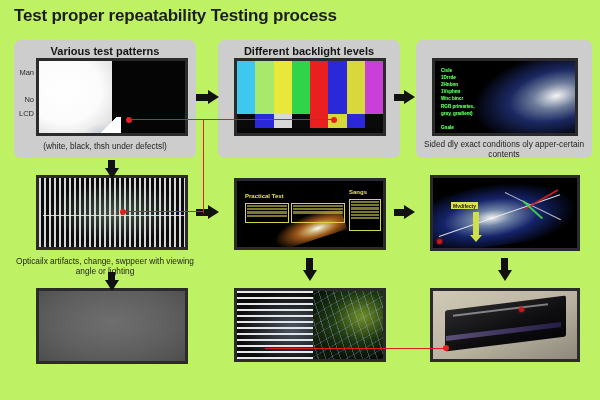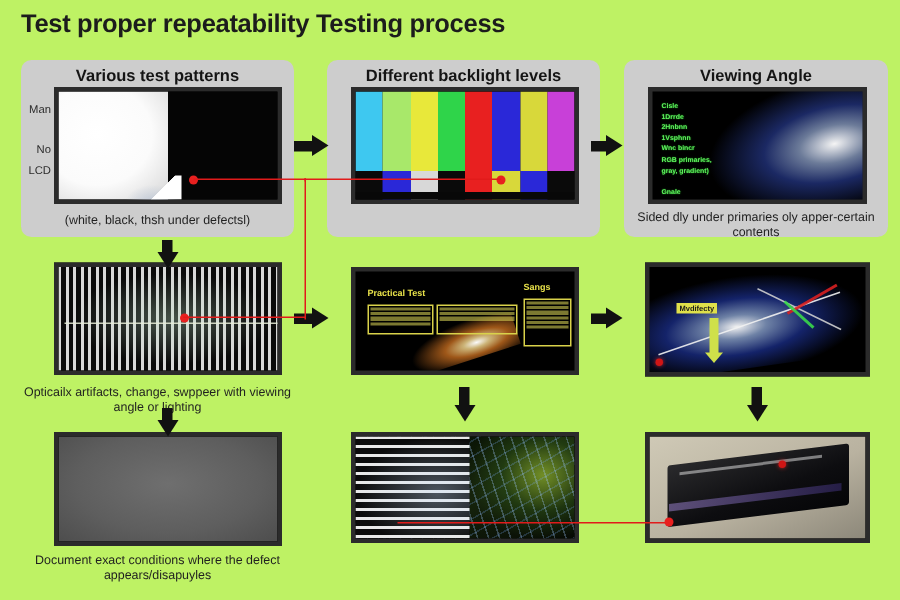--- a/index.html
+++ b/index.html
@@ -139,21 +139,20 @@
 <div id="stage">
 
   <div class="title">Test proper repeatability Testing process</div>
 
   <div class="card" style="left:14px;top:40px;width:182px;height:118px;"></div>
   <div class="card" style="left:218px;top:40px;width:182px;height:118px;"></div>
   <div class="card" style="left:416px;top:40px;width:176px;height:118px;"></div>
 
   <div class="col-head" style="left:14px;top:45px;width:182px;">Various test patterns</div>
   <div class="col-head" style="left:218px;top:45px;width:182px;">Different backlight levels</div>
-  <div class="col-head" style="left:416px;top:45px;width:176px;">Viewing Angle</div>
 
   <div class="sidelabel" style="left:2px;top:68px;width:32px;">Man</div>
   <div class="sidelabel" style="left:2px;top:95px;width:32px;">No</div>
   <div class="sidelabel" style="left:2px;top:109px;width:32px;">LCD</div>
 
   <div class="panel bezel" style="left:36px;top:58px;width:152px;height:78px;">
     <div class="screen">
       <div class="half-white"></div>
       <div class="half-black"></div>
       <div class="glow-b"></div>
@@ -197,21 +196,21 @@
 1Drrde
 2Hnbnn
 1Vsphnn
 Wnc bincr
 RGB primaries,
 gray, gradient)
 
 Gnale</div>
     </div>
   </div>
-  <div class="cap" style="left:416px;top:139px;width:176px;">Sided dly under primaries oly apper-certain contents</div>
+  <div class="cap" style="left:416px;top:139px;width:176px;">Sided dly exact conditions oly apper-certain contents</div>
 
   <div class="arrow-r-tail" style="left:196px;top:94px;width:12px;"></div>
   <div class="arrow-r" style="left:208px;top:90px;"></div>
   <div class="arrow-r-tail" style="left:394px;top:94px;width:10px;"></div>
   <div class="arrow-r" style="left:404px;top:90px;"></div>
 
   <div class="panel bezel" style="left:36px;top:175px;width:152px;height:75px;">
     <div class="screen">
       <div class="lines-v"></div>
       <div class="lines-v-shade"></div>
@@ -270,21 +269,20 @@
   <div class="arrow-d" style="left:303px;top:270px;"></div>
   <div class="arrow-d-tail" style="left:501px;top:258px;height:12px;"></div>
   <div class="arrow-d" style="left:498px;top:270px;"></div>
 
   <div class="arrow-d-tail" style="left:108px;top:160px;height:8px;"></div>
   <div class="arrow-d" style="left:105px;top:168px;"></div>
 
   <div class="panel bezel" style="left:36px;top:288px;width:152px;height:76px;">
     <div class="screen" style="background:radial-gradient(ellipse at 50% 45%, #6f6f6f 0%, #5e5e5e 60%, #4d4d4d 100%);"></div>
   </div>
-  <div class="cap" style="left:14px;top:368px;width:182px;">Document exact conditions where the defect appears/disapuyles</div>
 
   <div class="arrow-d-tail" style="left:108px;top:272px;height:8px;"></div>
   <div class="arrow-d" style="left:105px;top:280px;"></div>
 
   <div class="panel bezel" style="left:234px;top:288px;width:152px;height:74px;">
     <div class="screen">
       <div class="truck"></div>
       <div class="grid3d"></div>
       <div class="lines-h"></div>
       <div style="position:absolute;left:0;top:0;width:52%;height:100%;

